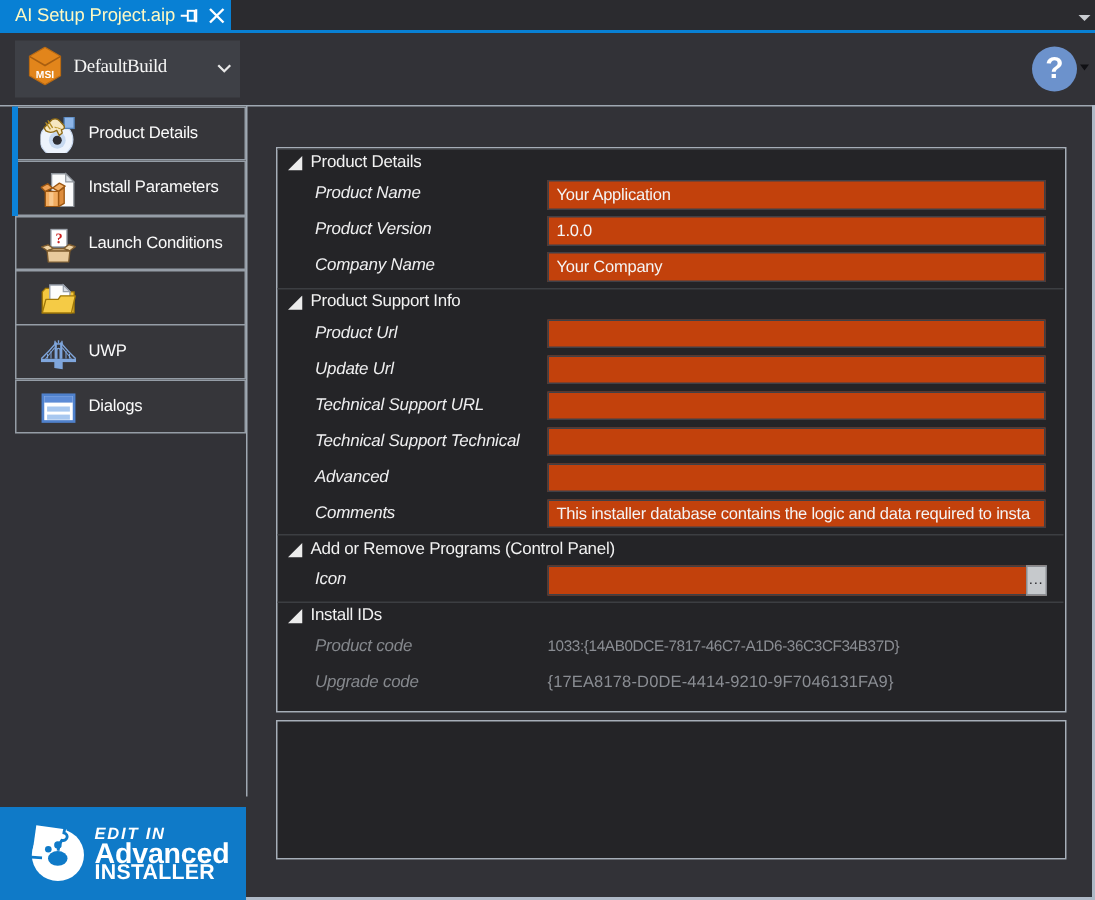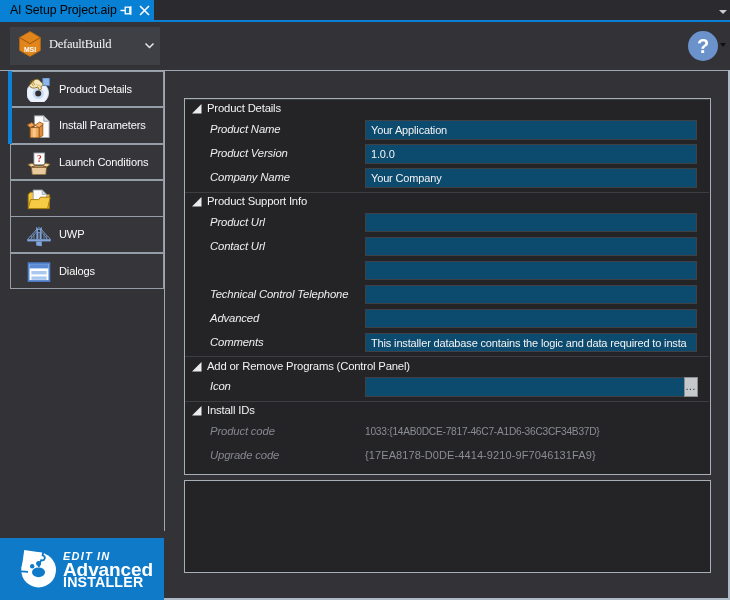--- a/index.html
+++ b/index.html
@@ -2,21 +2,21 @@
 <html><head>
 <meta charset="utf-8">
 <style>
   * { margin:0; padding:0; box-sizing:border-box; }
   html,body { width:730px; height:600px; overflow:hidden; }
   body { position:relative; background:#323237; font-family:"Liberation Sans",sans-serif; }
   .abs { position:absolute; }
 
   
   .tabbar { left:0; top:0; width:730px; height:20px; background:#2B2B2F; }
-  .tab { left:0; top:0; width:154px; height:20px; background:#0880D4; color:#000000;
+  .tab { left:0; top:0; width:154px; height:20px; background:#0880D4; color:#fef9c3;
          font-size:12.3px; line-height:20px; }
   .tab span { position:absolute; left:10px; top:0; letter-spacing:-0.1px; }
   .accent { left:0; top:20px; width:730px; height:2px; background:#0880D4; }
   .tsarrow { left:719px; top:9.5px; width:0; height:0; border-left:4.2px solid transparent;
              border-right:4.2px solid transparent; border-top:4.8px solid #C9CCD1; }
 
   
   .combo { left:10px; top:27px; width:150px; height:38px; background:#3E4046; }
   .combotext { left:39px; top:0; height:35px; line-height:35px; color:#F5F5F5; font-size:12.6px; letter-spacing:-0.3px;font-family:Liberation Serif, serif; }
   .help { left:688px; top:31px; width:30px; height:30px; border-radius:50%; background:#6C92CC;
@@ -44,21 +44,21 @@
   .grid { left:184px; top:97.5px; width:527px; height:377px; background:#242427;
           border:1.3px solid #A6AEB8; }
   .desc { left:184px; top:479.5px; width:527px; height:93px; background:#242427;
           border:1.3px solid #A6AEB8; }
   .ghead { position:absolute; left:0; width:524px; height:18px; border-top:1px solid #3C3E42;
            color:#F2F2F2; font-size:11.3px; letter-spacing:-0.18px; }
   .ghead .t { position:absolute; left:22px; top:2.5px; white-space:nowrap; }
   .ghead svg { position:absolute; left:6.5px; top:4.5px; }
   .glabel { position:absolute; left:25px; height:19px; line-height:19px; color:#EFEFF0;
             font-size:11.3px; letter-spacing:-0.15px; white-space:nowrap;font-style:italic; }
-  .tb { position:absolute; left:180px; width:332px; height:19.5px; background:#0c4a6e;
+  .tb { position:absolute; left:180px; width:332px; height:19.5px; background:#c2410c;
         border:1px solid #404047; color:#F4F4F5; font-size:11px; letter-spacing:-0.15px;
         line-height:18px; padding-left:5px; white-space:nowrap; overflow:hidden; }
   .gray { color:#85888D !important; }
   .grayval { position:absolute; left:180px; height:19px; line-height:19px; color:#8A8D93;
              font-size:10.2px; letter-spacing:-0.25px; white-space:nowrap; }
   .dots { position:absolute; left:499px; width:13.5px; height:19.5px; background:#C6C9CC;
           border:1px solid #8A8D92; color:#2A2A2E; font-size:10px; line-height:17px;
           text-align:center; letter-spacing:0.5px; }
 </style>
 </head>
@@ -209,24 +209,25 @@
     <span class="glabel" style="top:69.5px">Company Name</span>
     <div class="tb" style="top:69.5px">Your Company</div>
     <div class="ghead" style="top:93px">
       <svg width="10" height="10" viewBox="0 0 10 10">
         <polygon points="0,9.5 9.5,9.5 9.5,0" fill="#ECECEC"></polygon>
       </svg>
       <span class="t">Product Support Info</span>
     </div>
     <span class="glabel" style="top:114px">Product Url</span>
     <div class="tb" style="top:114px"></div>
-    <span class="glabel" style="top:138px">Contact Url</span>
+    <span class="glabel" style="top:138px">Update Url</span>
     <div class="tb" style="top:138px"></div>
+    <span class="glabel" style="top:162px">Technical Support URL</span>
     <div class="tb" style="top:162px"></div>
-    <span class="glabel" style="top:186px">Technical Control Telephone</span>
+    <span class="glabel" style="top:186px">Technical Support Technical</span>
     <div class="tb" style="top:186px"></div>
     <span class="glabel" style="top:210px">Advanced</span>
     <div class="tb" style="top:210px"></div>
     <span class="glabel" style="top:234px">Comments</span>
     <div class="tb" style="top:234px">This installer database contains the logic and data required to insta</div>
     <div class="ghead" style="top:257.5px">
       <svg width="10" height="10" viewBox="0 0 10 10">
         <polygon points="0,9.5 9.5,9.5 9.5,0" fill="#ECECEC"></polygon>
       </svg>
       <span class="t">Add or Remove Programs (Control Panel)</span>

